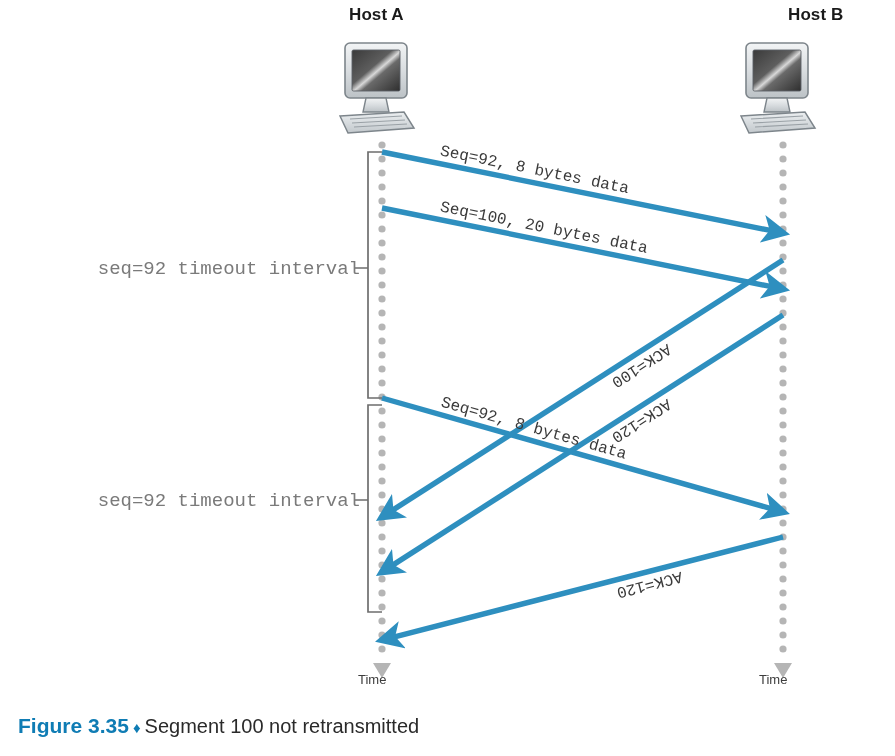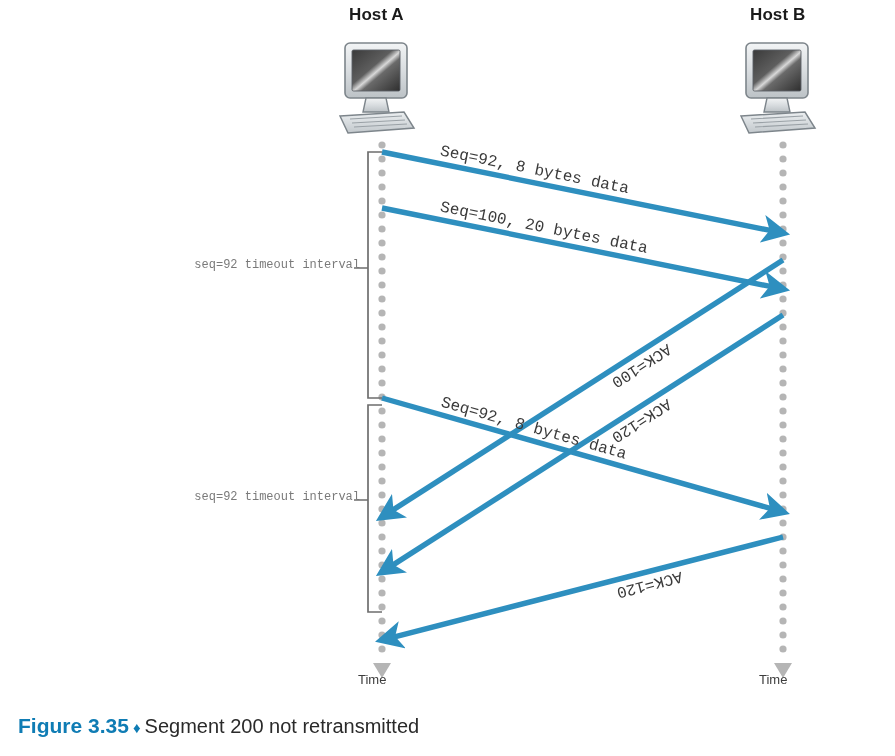--- a/index.html
+++ b/index.html
@@ -15,21 +15,21 @@
     position:absolute;font-family:"Liberation Sans",sans-serif;
     font-weight:bold;font-size:17px;color:#1a1a1a;
     letter-spacing:0.1px;white-space:nowrap;
   }
   .time-label{
     position:absolute;font-family:"Liberation Sans",sans-serif;
     font-size:13px;color:#3d3d3d;white-space:nowrap;
   }
   .timeout-label{
     position:absolute;font-family:"Liberation Mono",monospace;
-    font-size:12px;color:#7a7a7a;white-space:nowrap;
+    font-size:19px;color:#7a7a7a;white-space:nowrap;
     text-align:right;
   }
   .pkt-label{
     position:absolute;font-family:"Liberation Mono",monospace;
     font-size:16px;color:#3a3a3a;white-space:nowrap;
     transform-origin:0 0;
   }
 
   .caption{
     position:absolute;left:18px;top:714px;
@@ -172,32 +172,32 @@
         <line x1="382" y1="152" x2="774.1781746921937" y2="231.21803528695185" stroke="#2E8FBF" stroke-width="5.4" stroke-linecap="butt" marker-end="url(#arrowTeal)"></line>
         <line x1="382" y1="208" x2="774.1781746921937" y2="287.2180352869519" stroke="#2E8FBF" stroke-width="5.4" stroke-linecap="butt" marker-end="url(#arrowTeal)"></line>
         <line x1="783" y1="260" x2="389.5773524837791" y2="512.1436917996728" stroke="#2E8FBF" stroke-width="5.4" stroke-linecap="butt" marker-end="url(#arrowTeal)"></line>
         <line x1="783" y1="315" x2="389.5773524837791" y2="567.1436917996728" stroke="#2E8FBF" stroke-width="5.4" stroke-linecap="butt" marker-end="url(#arrowTeal)"></line>
         <line x1="382" y1="398" x2="774.3430333537394" y2="509.53891721278376" stroke="#2E8FBF" stroke-width="5.4" stroke-linecap="butt" marker-end="url(#arrowTeal)"></line>
         <line x1="783" y1="537" x2="390.71703529836697" y2="637.7609610081502" stroke="#2E8FBF" stroke-width="5.4" stroke-linecap="butt" marker-end="url(#arrowTeal)"></line>
       </g>
   </svg>
 
   <div class="host-label" style="left:349px;top:5px;">Host A</div>
-  <div class="host-label" style="left:750px;top:5px;">Host B</div>
+  <div class="host-label" style="left:788px;top:5px;">Host B</div>
 
   <div class="time-label" style="left:358px;top:672px;">Time</div>
   <div class="time-label" style="left:759px;top:672px;">Time</div>
 
   <div class="timeout-label" style="left:70px;top:258px;width:290px;">seq=92 timeout interval</div>
   <div class="timeout-label" style="left:70px;top:490px;width:290px;">seq=92 timeout interval</div>
 
   <div class="pkt-label" id="lbl-0" style="left: 438.14px; top: 163.34px; transform: rotate(11.4198deg) translate(0px, -21px);">Seq=92, 8 bytes data</div>
   <div class="pkt-label" id="lbl-1" style="left: 438.14px; top: 219.34px; transform: rotate(11.4198deg) translate(0px, -21px);">Seq=100, 20 bytes data</div>
   <div class="pkt-label" id="lbl-2" style="left: 662.7px; top: 337.1px; transform: rotate(147.344deg) translate(0px, -21px);">ACK=100</div>
   <div class="pkt-label" id="lbl-3" style="left: 662.7px; top: 392.1px; transform: rotate(147.344deg) translate(0px, -21px);">ACK=120</div>
   <div class="pkt-label" id="lbl-4" style="left: 438.14px; top: 413.96px; transform: rotate(15.8699deg) translate(0px, -21px);">Seq=92, 8 bytes data</div>
   <div class="pkt-label" id="lbl-5" style="left: 678.74px; top: 563.78px; transform: rotate(165.595deg) translate(0px, -21px);">ACK=120</div>
 
   <div class="caption">
-    <span class="fignum">Figure 3.35</span><span class="diamond">♦</span><span class="captext">Segment 200 not retransmitted</span>
+    <span class="fignum">Figure 3.35</span><span class="diamond">♦</span><span class="captext">Segment 100 not retransmitted</span>
   </div>
 
 </div>
 
 </body></html>

